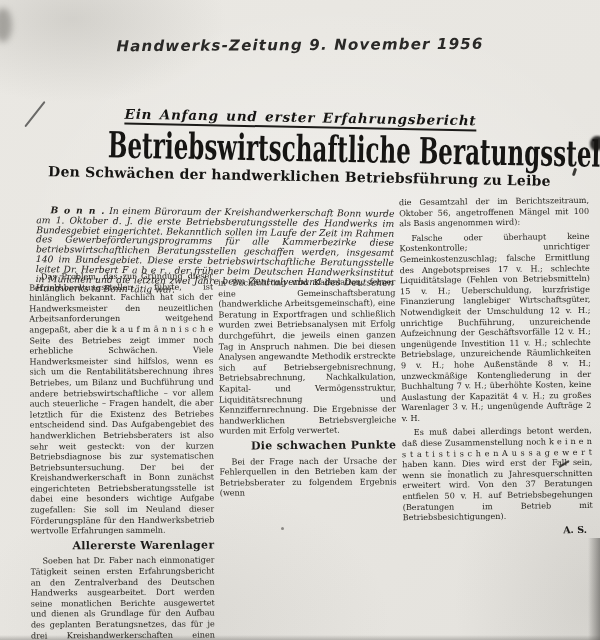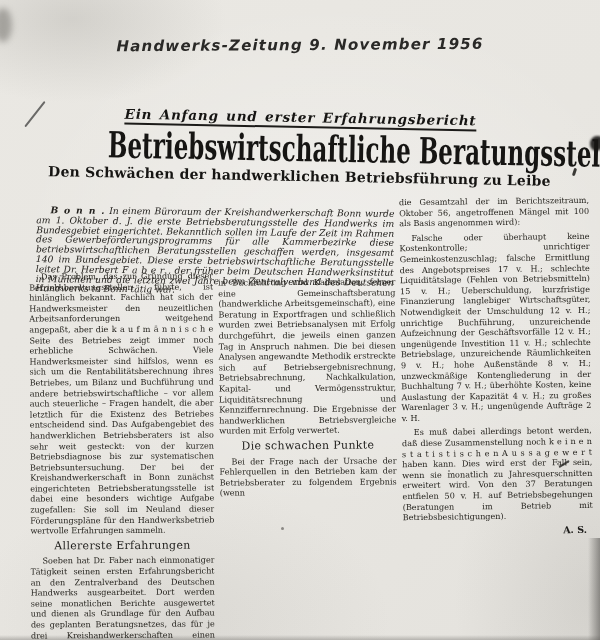--- a/index.html
+++ b/index.html
@@ -53,21 +53,21 @@
     color:#23211e;transform:rotate(0.6deg);text-indent:14px;overflow-wrap:break-word;
   }
   .lead b{letter-spacing:1px;margin-top:40px;}
   
   .col{
     position:absolute;text-align:justify;font-size:8.1px;line-height:10.6px;
     color:#26241f;overflow-wrap:break-word;
   }
   .col p{margin:0 0 4px 0;text-indent:12px;}
   .col p.cont{text-indent:0;}
-  .col h3{text-align:center;font-size:11px;margin:5px 0 4px;letter-spacing:.3px;color:#1d1c1a;font-weight:normal;}
+  .col h3{text-align:right;font-size:11px;margin:5px 0 4px;letter-spacing:.3px;color:#1d1c1a;font-weight:bold;}
   .col-left{left:30px;top:271px;width:184px;height:369px;overflow:hidden;transform:rotate(-0.3deg);}
   .col-middle{left:219px;top:277px;width:177px;transform:rotate(-0.4deg);}
   .col-right{left:401px;top:196px;width:190px;transform:rotate(-0.7deg);}
   .signature{text-align:right;font-weight:bold;font-size:9.5px;padding-right:6px;margin-top:2px;color:#1d1c1a;}
 </style>
 </head>
 <body>
 
 <div class="page">
 
@@ -87,21 +87,21 @@
   <div class="article-header">
     <div><span class="kicker">Ein Anfang und erster Erfahrungsbericht</span></div>
     <div class="headline">Betriebswirtschaftliche Beratungsstellen</div>
     <div class="subheadline">Den Schwächen der handwerklichen Betriebsführung zu Leibe</div>
   </div>
 
   <p class="lead"><b>B o n n .</b> <span>In einem Büroraum der Kreishandwerkerschaft Bonn wurde am 1. Oktober d. J. die erste Betriebsberatungsstelle des Handwerks im Bundesgebiet eingerichtet. Bekanntlich sollen im Laufe der Zeit im Rahmen des Gewerbeförderungsprogramms für alle Kammerbezirke diese betriebswirtschaftlichen Beratungsstellen geschaffen werden, insgesamt 140 im Bundesgebiet. Diese erste betriebswirtschaftliche Beratungsstelle leitet Dr. Herbert F a b e r , der früher beim Deutschen Handwerksinstitut in München und die letzten zwei Jahre beim Zentralverband des Deutschen Handwerks in Bonn tätig war.</span></p>
 
   <div class="col col-left">
     <p>Das Problem, das zur Gründung dieser Betriebsberatungsstellen führte, ist hinlänglich bekannt. Fachlich hat sich der Handwerksmeister den neuzeitlichen Arbeitsanforderungen weitgehend angepaßt, aber die k a u f m ä n n i s c h e Seite des Betriebes zeigt immer noch erhebliche Schwächen. Viele Handwerksmeister sind hilfslos, wenn es sich um die Rentabilitätsberechnung ihres Betriebes, um Bilanz und Buchführung und andere betriebswirtschaftliche – vor allem auch steuerliche – Fragen handelt, die aber letztlich für die Existenz des Betriebes entscheidend sind. Das Aufgabengebiet des handwerklichen Betriebsberaters ist also sehr weit gesteckt: von der kurzen Betriebsdiagnose bis zur systematischen Betriebsuntersuchung. Der bei der Kreishandwerkerschaft in Bonn zunächst eingerichteten Betriebsberatungsstelle ist dabei eine besonders wichtige Aufgabe zugefallen: Sie soll im Neuland dieser Förderungspläne für den Handwerksbetrieb wertvolle Erfahrungen sammeln.</p>
-    <h3>Allererste Erfahrungen</h3>
+    <h3>Allererste Warenlager</h3>
     <p>Soeben hat Dr. Faber nach einmonatiger Tätigkeit seinen ersten Erfahrungsbericht an den Zentralverband des Deutschen Handwerks ausgearbeitet. Dort werden seine monatlichen Berichte ausgewertet und dienen als Grundlage für den Aufbau des geplanten Beratungsnetzes, das für je drei Kreishandwerkerschaften einen Betriebsberater vorsieht.</p>
 
   </div>
 
   <div class="col col-middle">
     <p class="cont">in Buchführung und Kalkulation, ferner eine Gemeinschaftsberatung (handwerkliche Arbeitsgemeinschaft), eine Beratung in Exportfragen und schließlich wurden zwei Betriebsanalysen mit Erfolg durchgeführt, die jeweils einen ganzen Tag in Anspruch nahmen. Die bei diesen Analysen angewandte Methodik erstreckte sich auf Betriebsergebnisrechnung, Betriebsabrechnung, Nachkalkulation, Kapital- und Vermögensstruktur, Liquiditätsrechnung und Kennziffernrechnung. Die Ergebnisse der handwerklichen Betriebsvergleiche wurden mit Erfolg verwertet.</p>
     <h3>Die schwachen Punkte</h3>
     <p>Bei der Frage nach der Ursache der Fehlerquellen in den Betrieben kam der Betriebsberater zu folgendem Ergebnis (wenn</p>
   </div>
 

